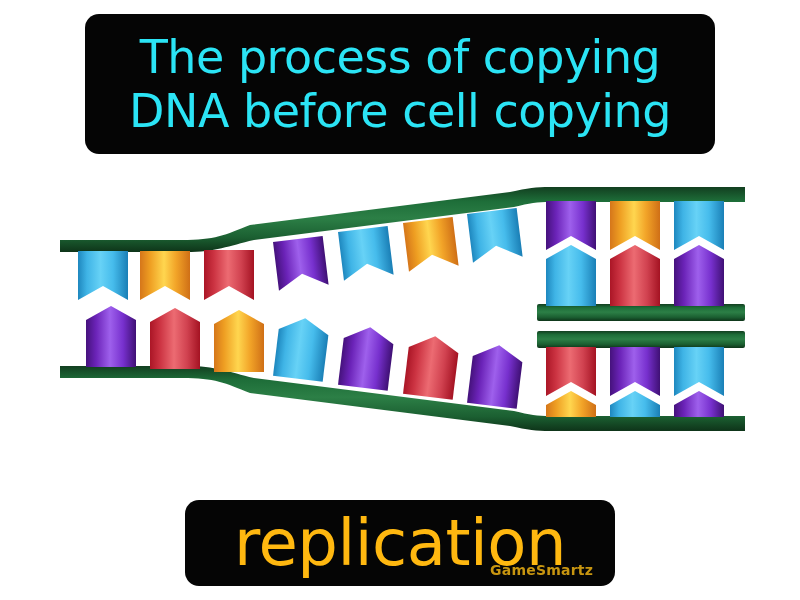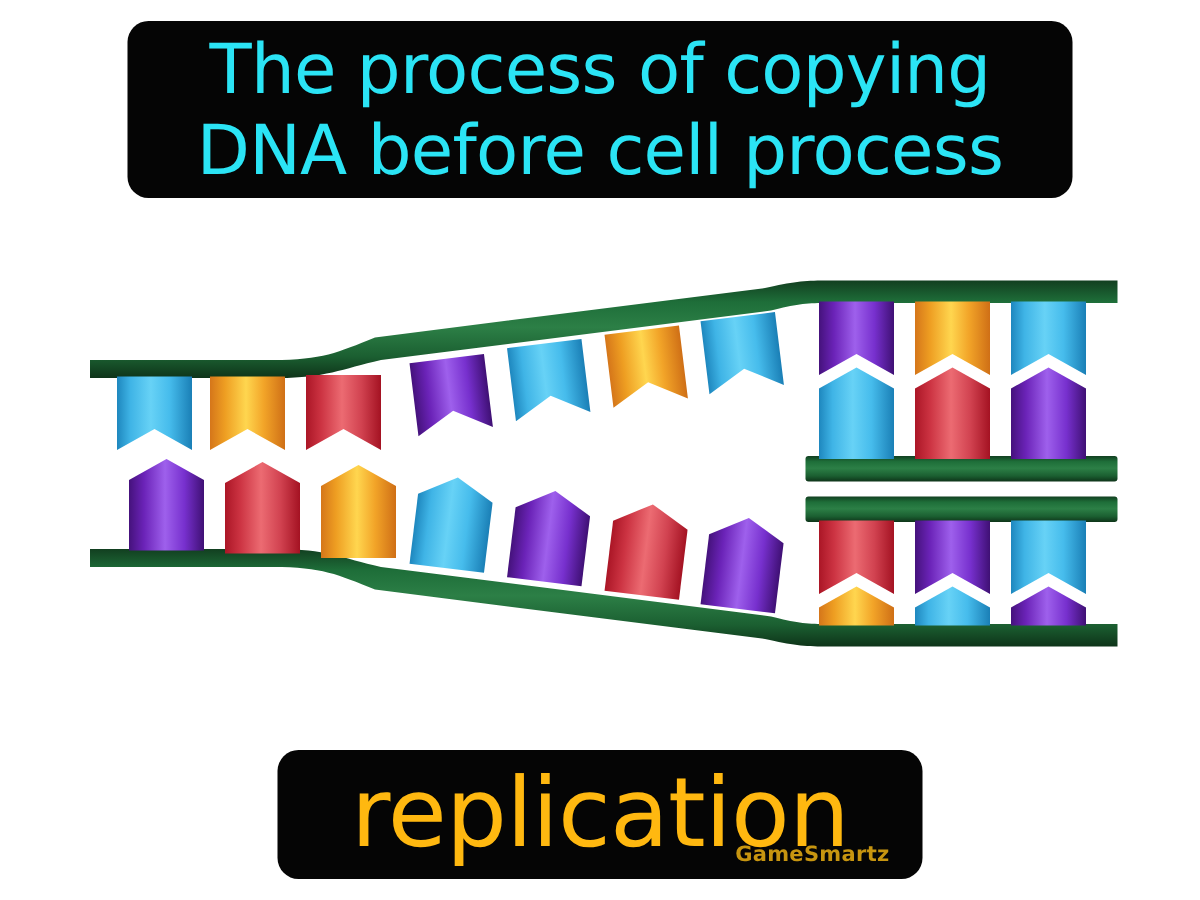--- a/index.html
+++ b/index.html
@@ -17,21 +17,21 @@
     background: #ffffff;
     overflow: hidden;
   }
 
   
   #title-banner {
     position: absolute;
     left: 85px;
     top: 14px;
     width: 630px;
-    height: 118px;
+    height: 140px;
     background: #050505;
     border-radius: 14px;
     display: flex;
     flex-direction: column;
     align-items: center;
     justify-content: center;
     box-sizing: border-box;
     padding: 2px 10px;
   }
   .title-line {
@@ -87,21 +87,21 @@
   }
   #diagram svg { display: block; }
 </style>
 </head>
 <body>
 
 <div id="stage">
 
   <div id="title-banner">
     <div class="title-line">The process of copying</div>
-    <div class="title-line">DNA before cell process</div>
+    <div class="title-line">DNA before cell copying</div>
   </div>
 
   <div id="diagram">
     <svg width="800" height="330" viewBox="0 0 800 330" xmlns="http://www.w3.org/2000/svg">
       <defs>
 
         <linearGradient id="gBackbone" x1="0" y1="0" x2="0" y2="1">
           <stop offset="0%" stop-color="#123F20"></stop>
           <stop offset="22%" stop-color="#1E6E39"></stop>
           <stop offset="48%" stop-color="#2C7F46"></stop>

